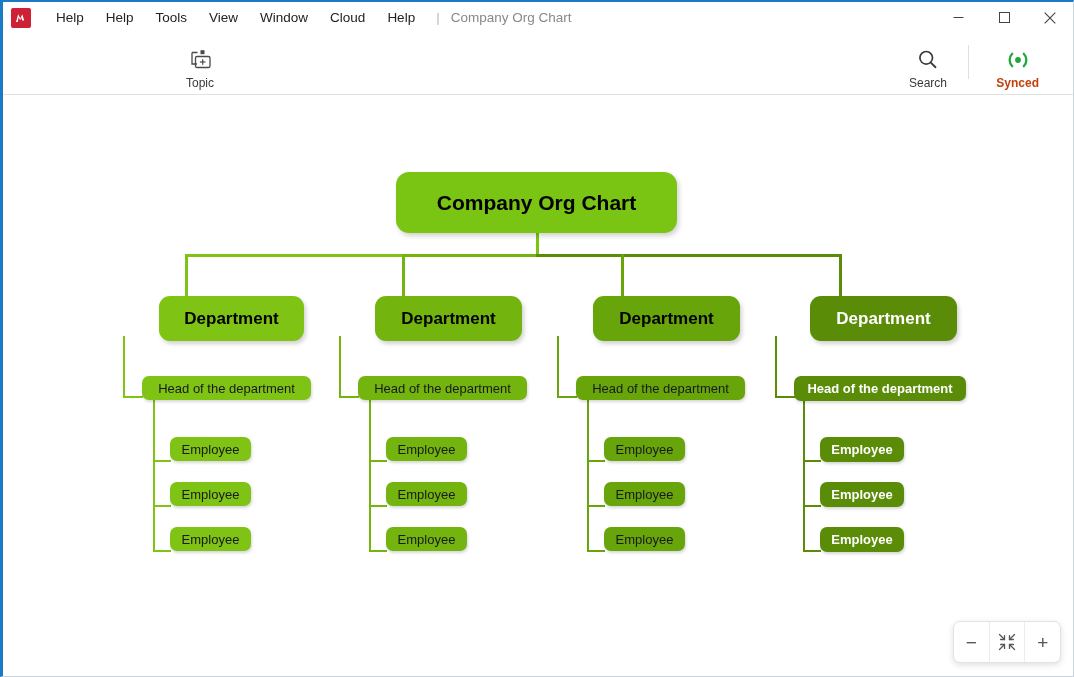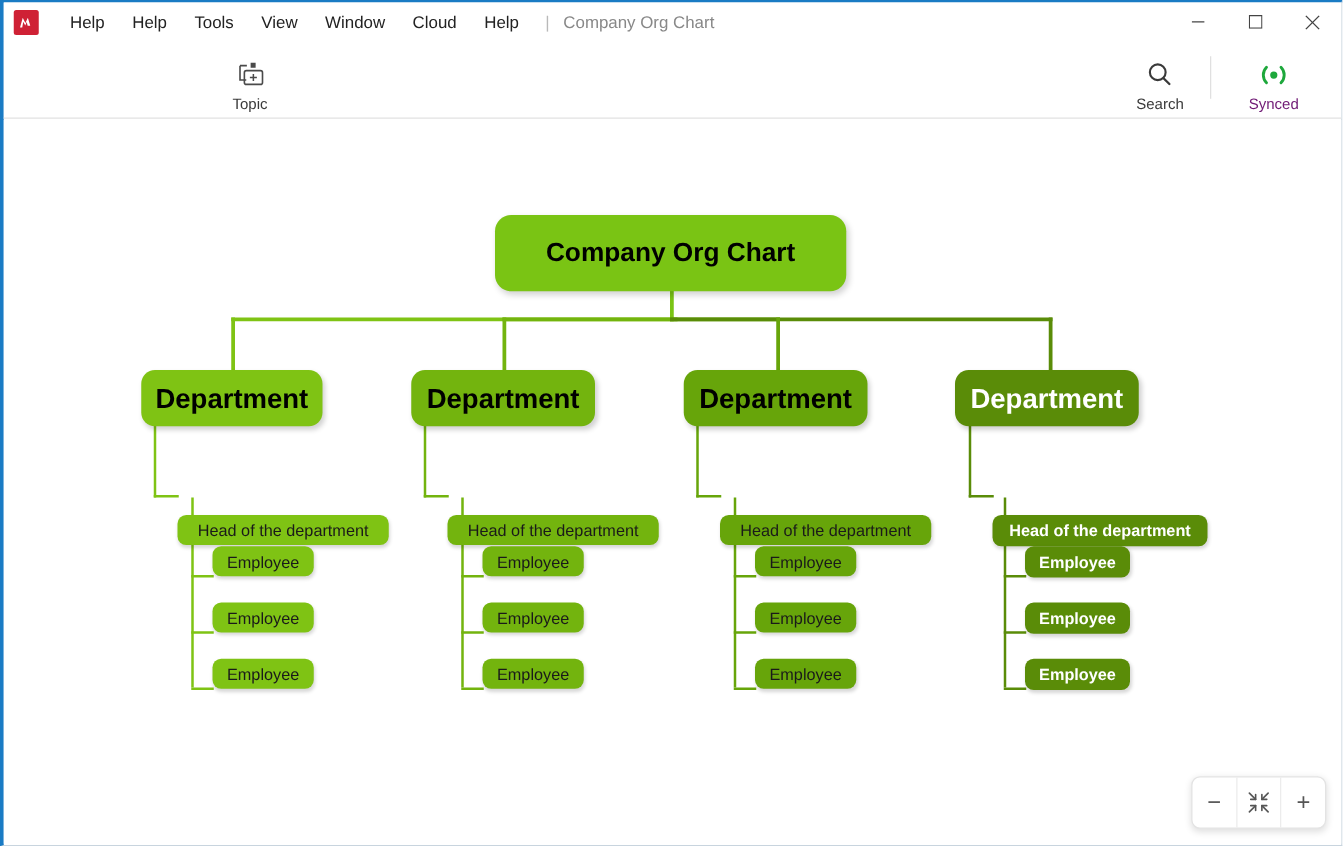--- a/index.html
+++ b/index.html
@@ -63,21 +63,21 @@
     border-bottom: 1px solid #e2e2e2;
   }
   .tb-group { position: absolute; display: flex; align-items: flex-start; }
   .tb-btn {
     display: flex; flex-direction: column; align-items: center;
     justify-content: flex-start; cursor: default;
     padding: 4px 8px 2px; border-radius: 3px; min-width: 44px;
   }
   .tb-ico { height: 26px; display: flex; align-items: center; justify-content: center; }
   .tb-lbl { font-size: 12px; color: #3a3a3a; margin-top: 3px; white-space: nowrap; }
-  .tb-lbl.sync { color: #701a75; }
+  .tb-lbl.sync { color: #c2410c; font-weight: bold; }
   .tb-divider {
     position: absolute; width: 1px; height: 34px; background: #e0e0e0; top: 12px;
   }
 
   
   .canvas {
     position: absolute; left: 0; top: 94px;
     width: 1070px; height: 579px;
     background: #ffffff;
     overflow: hidden;
@@ -91,25 +91,26 @@
     box-shadow: 1px 2px 3px rgba(0,0,0,0.16);
     text-align: center;
   }
   .node.root {
     border-radius: 13px;
     font-weight: bold; font-size: 21px; color: #000;
     box-shadow: 2px 3px 5px rgba(0,0,0,0.18);
   }
   .node.dept {
     border-radius: 11px;
-    font-weight: bold; font-size: 22px;
+    font-weight: bold; font-size: 17px;
     box-shadow: 2px 3px 4px rgba(0,0,0,0.18);
+    margin-left: 46px;
   }
   .node.head {
-    border-radius: 7px; font-size: 13px; font-weight: normal; margin-top: 36px;
+    border-radius: 7px; font-size: 13px; font-weight: normal;
   }
   .node.emp {
     border-radius: 7px; font-size: 13px; font-weight: normal; justify-content: center;
   }
   .node.head.w, .node.emp.w, .node.dept.w { font-weight: bold; }
 
   .conn { position: absolute; background: #7ac414; }
 
   
   .zoomwidget {

